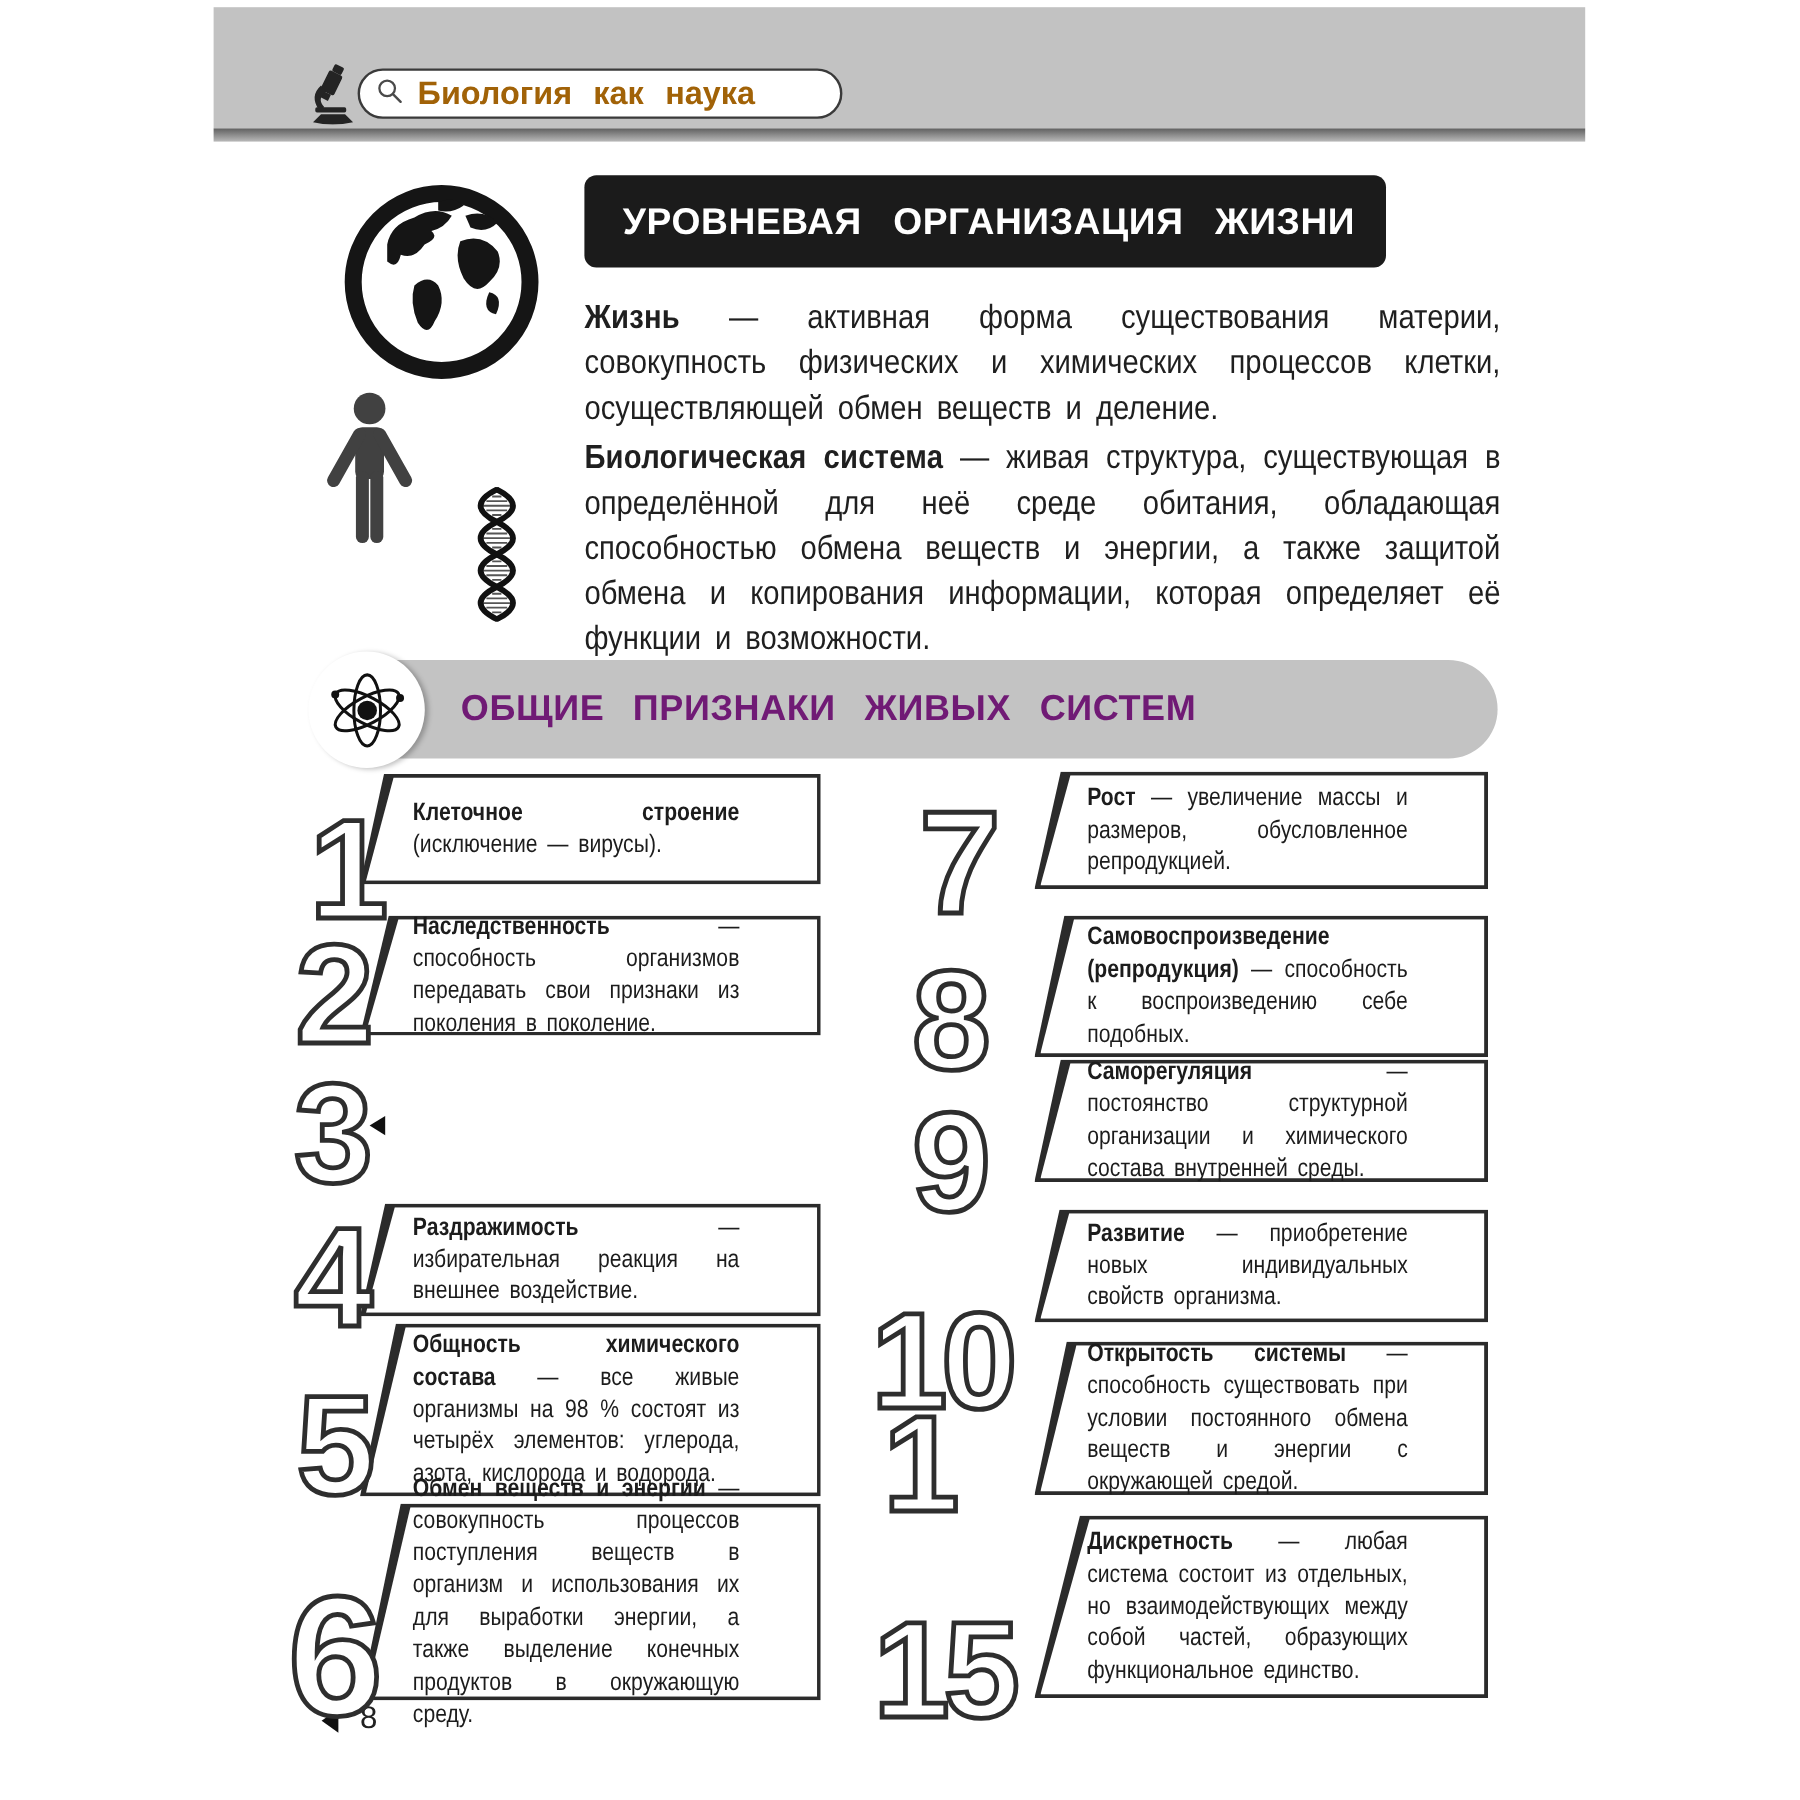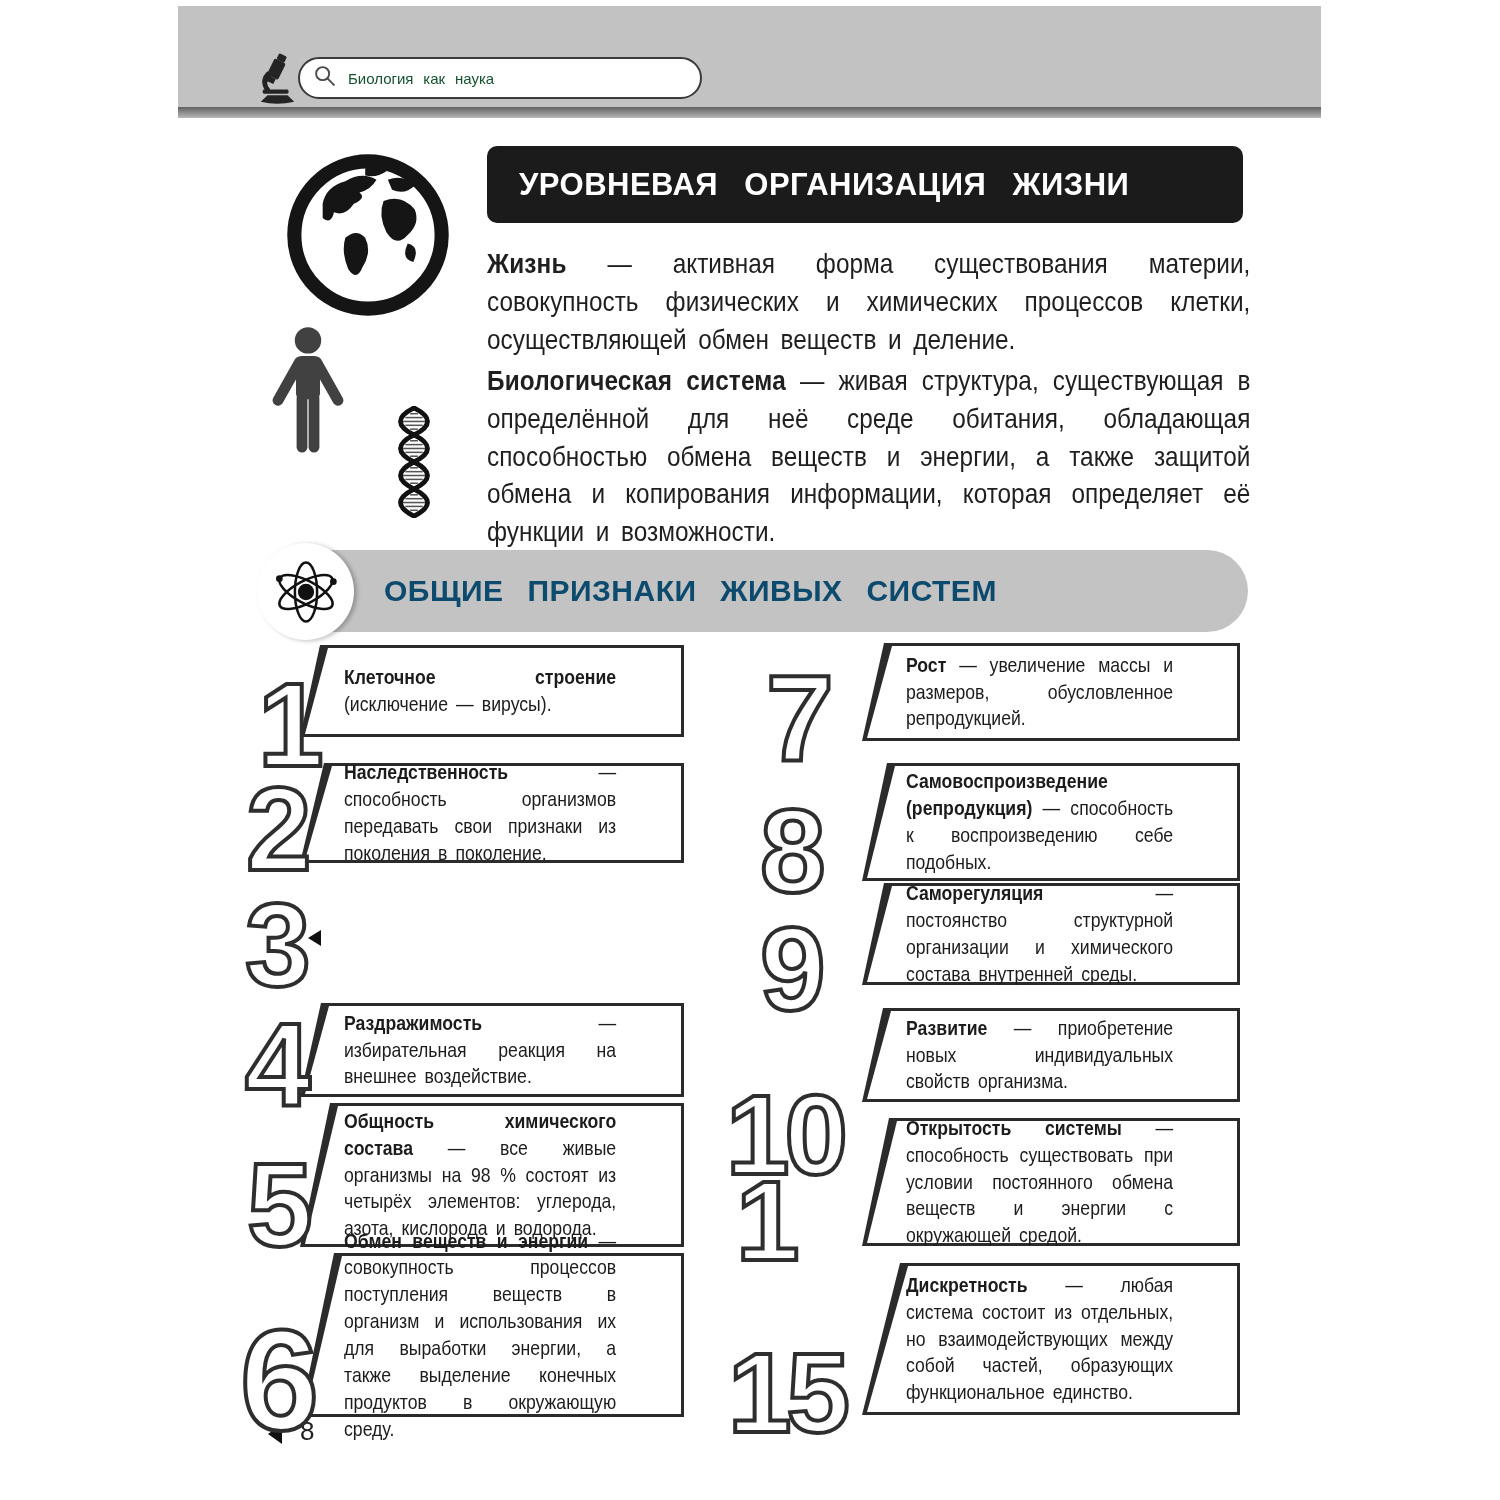--- a/index.html
+++ b/index.html
@@ -7,43 +7,43 @@
   #page{position:relative;width:1500px;height:1500px;background:#fff;overflow:hidden;}
 
   
   .topbar{position:absolute;left:178px;top:6px;width:1143px;height:101px;background:#c2c2c2;}
   .topbar-shadow{position:absolute;left:178px;top:107px;width:1143px;height:11px;
     background:linear-gradient(#606060,#b9b9b9);}
   .search-pill{position:absolute;left:298px;top:57px;width:404px;height:42px;background:#fff;
     border:2px solid #3a3a3a;border-radius:22px;display:flex;align-items:center;box-sizing:border-box;
     padding-left:12px;}
   .search-pill .mag{flex:0 0 auto;margin-right:10px;}
-  .search-text{font-size:15px;color:#14532d;word-spacing:0.38em;white-space:nowrap;}
+  .search-text{font-size:27px;color:#a16207;word-spacing:0.38em;white-space:nowrap;font-weight:bold;}
   .microscope{position:absolute;left:257px;top:52px;}
 
   
-  .banner{position:absolute;left:487px;top:146px;width:756px;height:77px;background:#1b1b1b;
+  .banner{position:absolute;left:487px;top:146px;width:668px;height:77px;background:#1b1b1b;
     border-radius:10px;display:flex;align-items:center;box-sizing:border-box;padding-left:32px;}
   .banner-title{color:#fff;font-weight:bold;font-size:31px;word-spacing:0.55em;letter-spacing:0.5px;}
 
   .globe{position:absolute;left:283px;top:150px;}
   .person{position:absolute;left:260px;top:326px;}
   .dna{position:absolute;left:372px;top:406px;}
 
   .para{position:absolute;left:487px;width:763px;}
   .para p{margin:0;font-size:28px;line-height:1.35;text-align:justify;word-spacing:0.2em;
     width:115%;transform:scaleX(0.87);transform-origin:0 0;color:#1f1f1f;}
   .para b{letter-spacing:0.2px;}
   #para-life{top:245px;}
   #para-biosys{top:362px;}
 
   
   .section-bar{position:absolute;left:268px;top:550px;width:980px;height:82px;background:#c3c3c3;
     border-radius:41px;display:flex;align-items:center;box-sizing:border-box;padding-left:116px;}
-  .section-title{font-weight:bold;font-size:30px;color:#0c4a6e;word-spacing:0.5em;letter-spacing:0.5px;}
+  .section-title{font-weight:bold;font-size:30px;color:#701a75;word-spacing:0.5em;letter-spacing:0.5px;}
   .atom-circle{position:absolute;left:257px;top:543px;width:97px;height:97px;border-radius:50%;
     background:#fff;box-shadow:3px 1px 4px rgba(0,0,0,0.25);display:flex;align-items:center;justify-content:center;}
 
   
   .fbox{position:absolute;z-index:1;}
   .bx-border{position:absolute;inset:0;background:#2b2b2b;
     clip-path:polygon(var(--s) 0, 100% 0, 100% 100%, 0 100%);}
   .bx-fill{position:absolute;inset:0;background:#fff;
     clip-path:polygon(calc(var(--s) + 8px) 3px, calc(100% - 3px) 3px, calc(100% - 3px) calc(100% - 3px), 5px calc(100% - 3px));}
   .bx-text{position:absolute;inset:0;display:flex;align-items:center;box-sizing:border-box;

